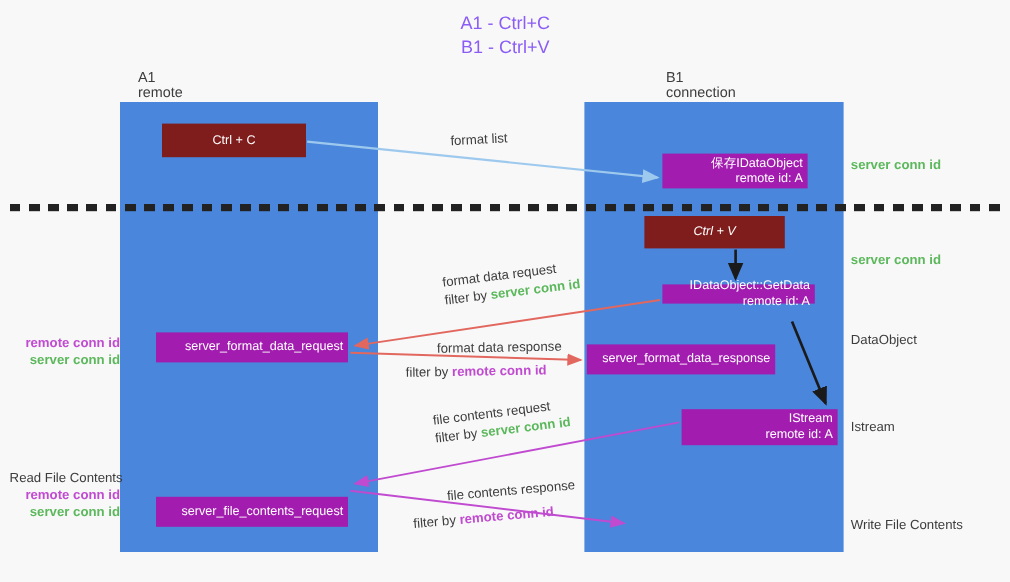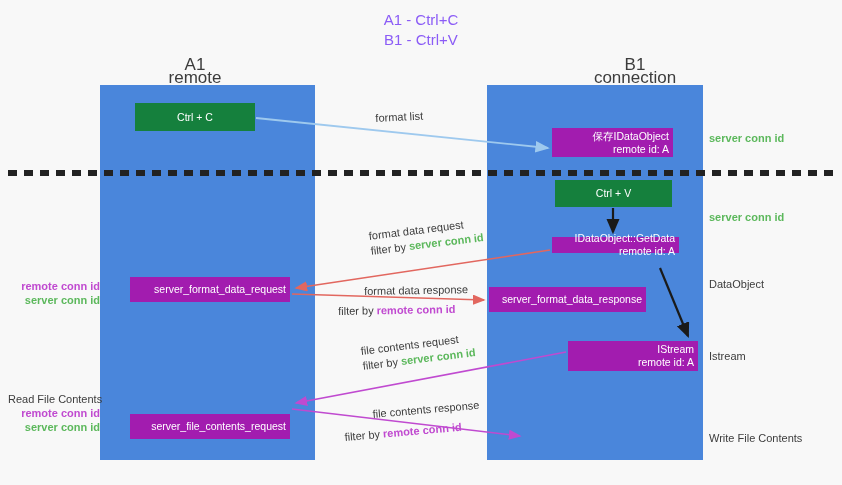--- a/index.html
+++ b/index.html
@@ -14,21 +14,21 @@
   .abs{position:absolute;}
 
   
   #title{
     left:0;top:10px;width:842px;text-align:center;
     font-size:15px;color:#8b5cf6;line-height:20px;
   }
 
   
   .col-head{
-    font-size:17px;color:#3c3c3c;text-align:center;line-height:13px;width:160px;
+    font-size:12px;color:#3c3c3c;text-align:left;line-height:13px;width:160px;
   }
   #head-a1{left:115px;top:58px;}
   #head-b1{left:555px;top:58px;}
 
   
   .lane{background:#4a86db;}
   #lane-a1{left:100px;top:85px;width:215px;height:375px;}
   #lane-b1{left:487px;top:85px;width:216px;height:375px;}
 
   
@@ -37,27 +37,27 @@
     background:repeating-linear-gradient(to right,#222 0 9px,transparent 9px 16px);
   }
 
   
   .box{
     box-sizing:border-box;
     color:#fff;font-size:10.5px;line-height:13px;
     display:flex;flex-direction:column;align-items:center;justify-content:center;
     text-align:center;padding:2px 4px;
   }
-  .green{background:#15803d;}
+  .green{background:#7f1d1d;}
   .orange{background:#a21caf;align-items:flex-end;}
   .box .l2{display:block;}
 
   #box-ctrlc{left:135px;top:103px;width:120px;height:28px;}
   #box-save-idataobject{left:552px;top:128px;width:121px;height:29px;}
-  #box-ctrlv{left:555px;top:180px;width:117px;height:27px;}
+  #box-ctrlv{left:537px;top:180px;width:117px;height:27px;font-style:italic;}
   #box-getdata{left:552px;top:237px;width:127px;height:16px;}
   #box-fmt-req{left:130px;top:277px;width:160px;height:25px;}
   #box-fmt-res{left:489px;top:287px;width:157px;height:25px;}
   #box-istream{left:568px;top:341px;width:130px;height:30px;}
   #box-file-req{left:130px;top:414px;width:160px;height:25px;}
   #box-file-res{left:524px;top:424px;width:160px;height:25px;}
 
   
   .note{font-size:11px;color:#3c3c3c;white-space:nowrap;}
   .note-green{font-size:11px;color:#5cb85c;font-weight:bold;white-space:nowrap;}

